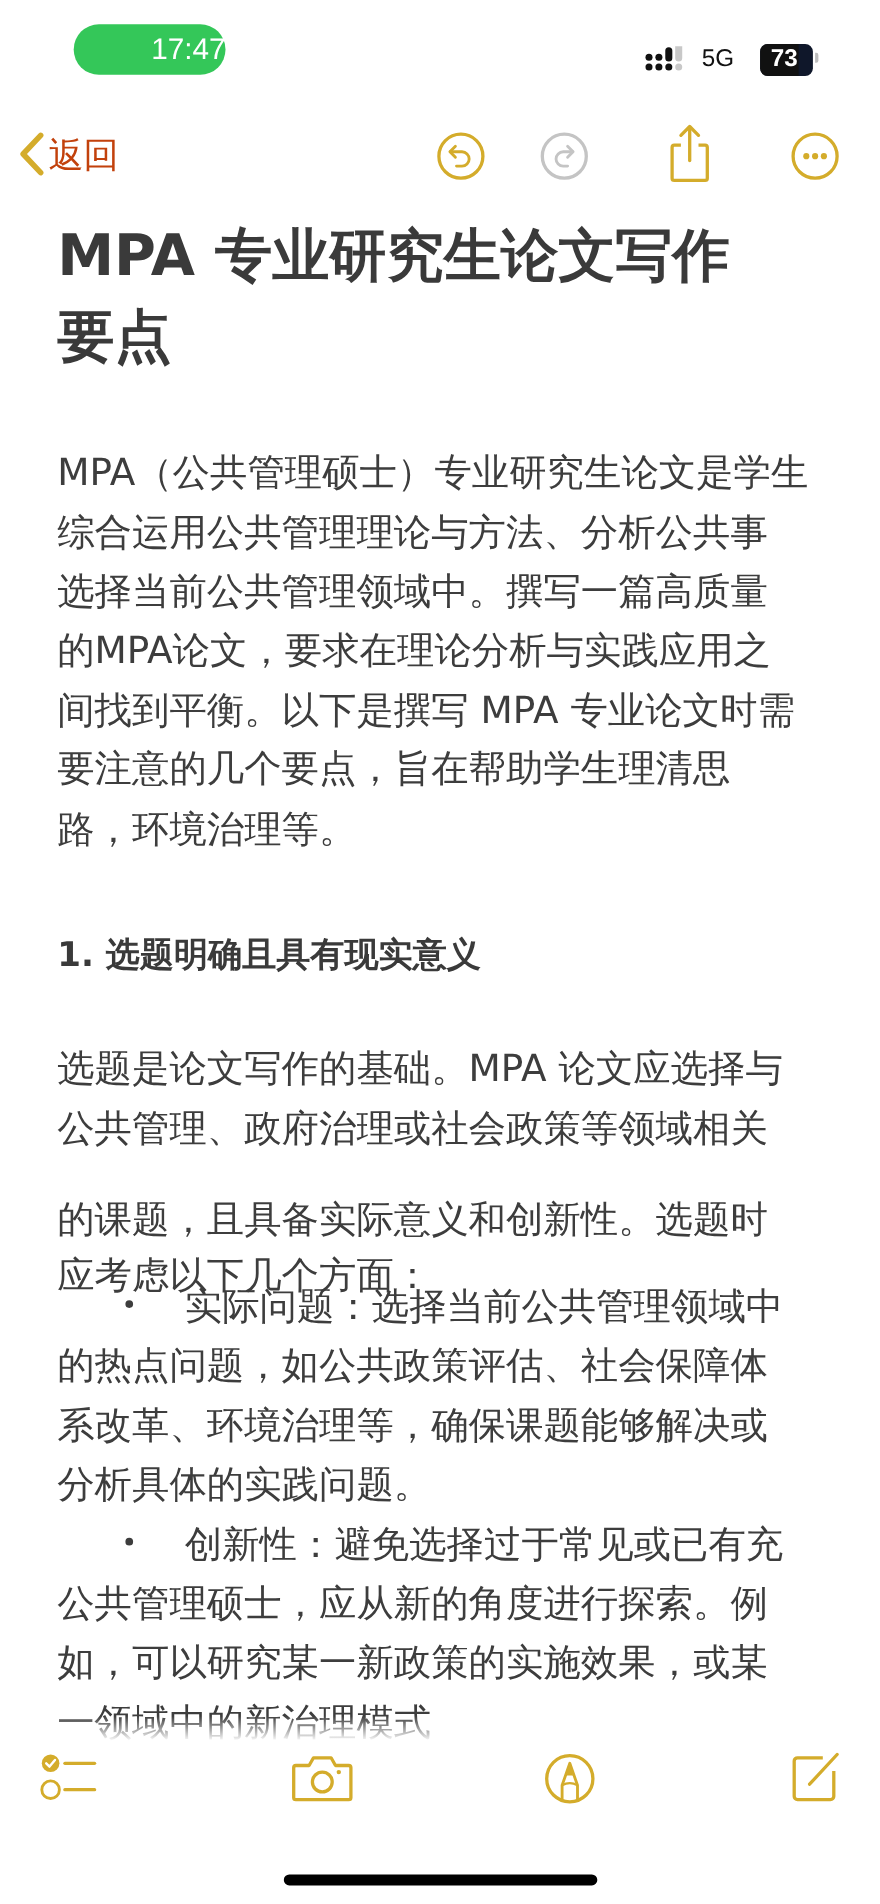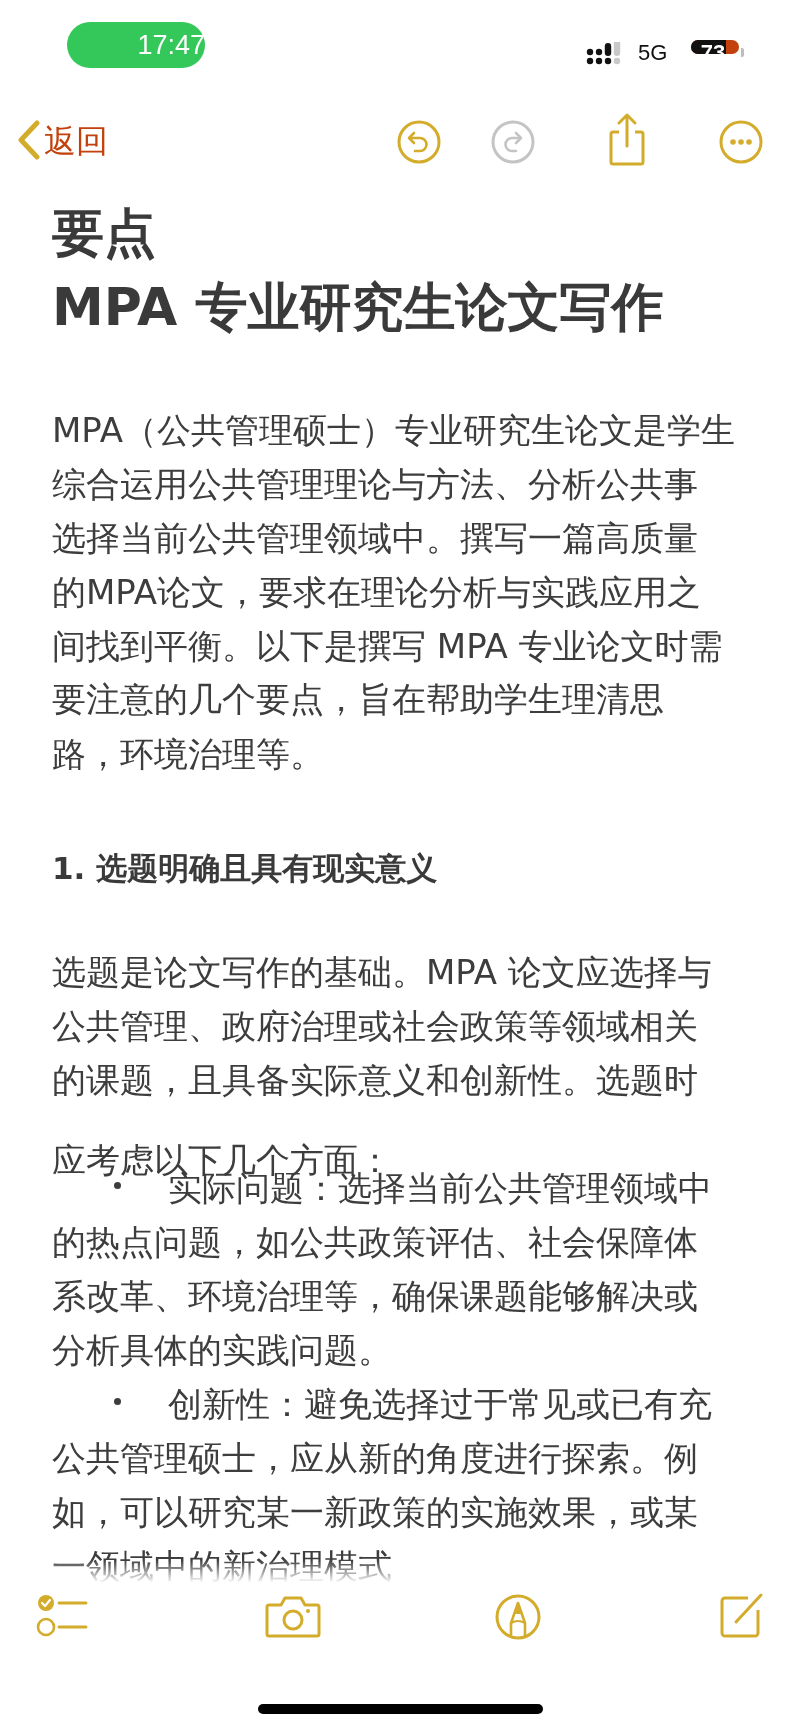--- a/index.html
+++ b/index.html
@@ -14,22 +14,22 @@
   .time-pill {
     left: 67px; top: 22px; width: 138px; height: 46px;
     background: #34c759; border-radius: 23px;
     color: #fff; font-size: 27px; line-height: 46px; text-align: right;
     font-family: "Liberation Sans", sans-serif;
   }
   .signal { left: 586px; top: 42px; width: 40px; height: 24px; }
   .net { left: 638px; top: 38px; font-size: 22px; line-height: 30px; color: #111;
          font-family: "Liberation Sans", sans-serif; }
   .battery {
-    left: 691px; top: 40px; width: 48px; height: 14px; border-radius: 7px;
-    background: #c2410c; overflow: hidden;
+    left: 691px; top: 40px; width: 48px; height: 29px; border-radius: 7px;
+    background: #0f172a; overflow: hidden;
   }
   .battery-fill { position: absolute; left: 0; top: 0; bottom: 0; width: 35px; background: #111; }
   .battery-text { position: absolute; left: 0; width: 44px; top: 0; line-height: 26px; text-align: center;
                   color: #fff; font-weight: bold; font-size: 22px; font-family: "Liberation Sans", sans-serif; }
   .battery-cap { left: 741px; top: 48px; width: 3px; height: 9px; background: #bdbdbd; border-radius: 0 2px 2px 0; }
 
   
   .back { left: 16px; top: 118px; height: 48px; display: flex; align-items: center; color: #d4ac2b; }
   .back-label { font-size: 32px; margin-left: 2px; color: #c2410c; }
   .nav-icon { width: 48px; height: 48px; }
@@ -111,40 +111,40 @@
     <svg width="48" height="48" viewBox="0 0 48 48">
       <circle cx="24" cy="24" r="20" fill="none" stroke="#d4ac2b" stroke-width="3"></circle>
       <circle cx="16" cy="24" r="2.8" fill="#d4ac2b"></circle>
       <circle cx="24" cy="24" r="2.8" fill="#d4ac2b"></circle>
       <circle cx="32" cy="24" r="2.8" fill="#d4ac2b"></circle>
     </svg>
   </span>
 </div>
 
 <div class="abs title">
+  <div>MPA 专业研究生论文写作</div>
   <div>要点</div>
-  <div>MPA 专业研究生论文写作</div>
 </div>
 
 <div>
   <div class="abs line" style="top:403px;">MPA（公共管理硕士）专业研究生论文是学生</div>
   <div class="abs line" style="top:457px;">综合运用公共管理理论与方法、分析公共事</div>
   <div class="abs line" style="top:511px;">选择当前公共管理领域中。撰写一篇高质量</div>
   <div class="abs line" style="top:565px;">的MPA论文，要求在理论分析与实践应用之</div>
   <div class="abs line" style="top:619px;">间找到平衡。以下是撰写 MPA 专业论文时需</div>
   <div class="abs line" style="top:673px;font-family:Liberation Serif, serif;">要注意的几个要点，旨在帮助学生理清思</div>
   <div class="abs line" style="top:727px;">路，环境治理等。</div>
 </div>
 
 <div class="abs heading" style="top:846px;">1. 选题明确且具有现实意义</div>
 
 <div>
   <div class="abs line" style="top:945px;">选题是论文写作的基础。MPA 论文应选择与</div>
   <div class="abs line" style="top:999px;">公共管理、政府治理或社会政策等领域相关</div>
-  <div class="abs line" style="top:1053px;text-align:center;">的课题，且具备实际意义和创新性。选题时</div>
+  <div class="abs line" style="top:1082px;text-align:center;">的课题，且具备实际意义和创新性。选题时</div>
   <div class="abs line" style="top:1107px;margin-top:26px;">应考虑以下几个方面：</div>
 </div>
 
 <div>
   <div class="abs bullet-dot" style="left:114px; top:1182px;"></div>
   <div class="abs line" style="left:168px; top:1161px;">实际问题：选择当前公共管理领域中</div>
   <div class="abs line" style="top:1215px;">的热点问题，如公共政策评估、社会保障体</div>
   <div class="abs line" style="top:1269px;">系改革、环境治理等，确保课题能够解决或</div>
   <div class="abs line" style="top:1323px;">分析具体的实践问题。</div>
 </div>

